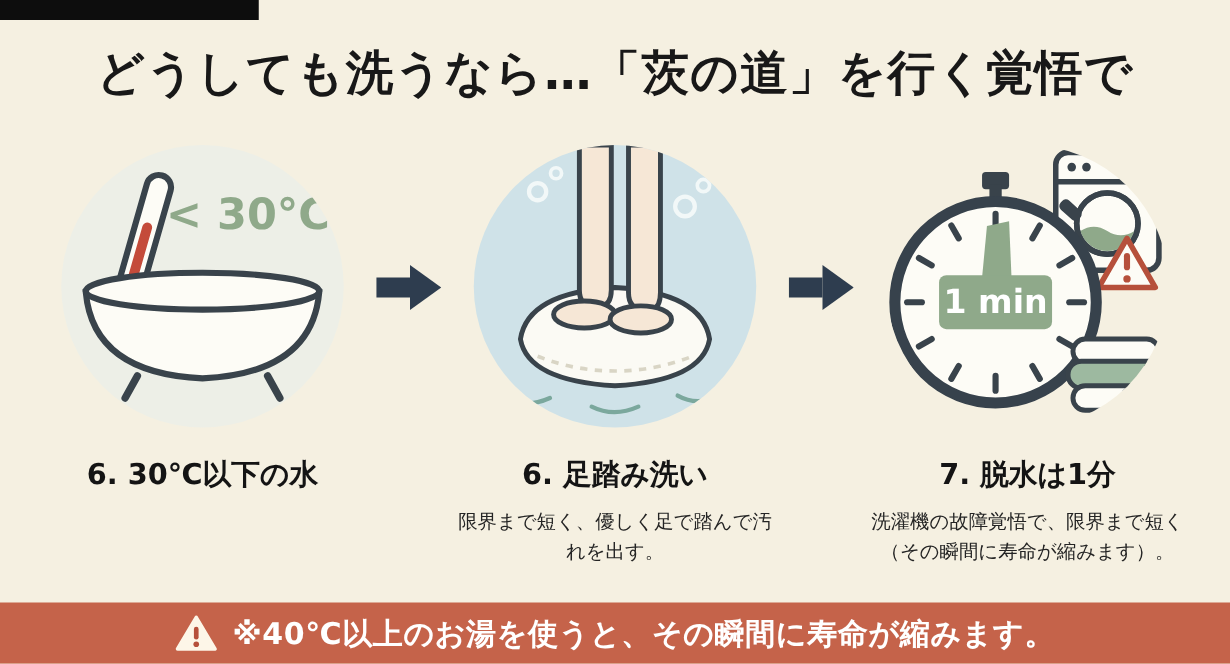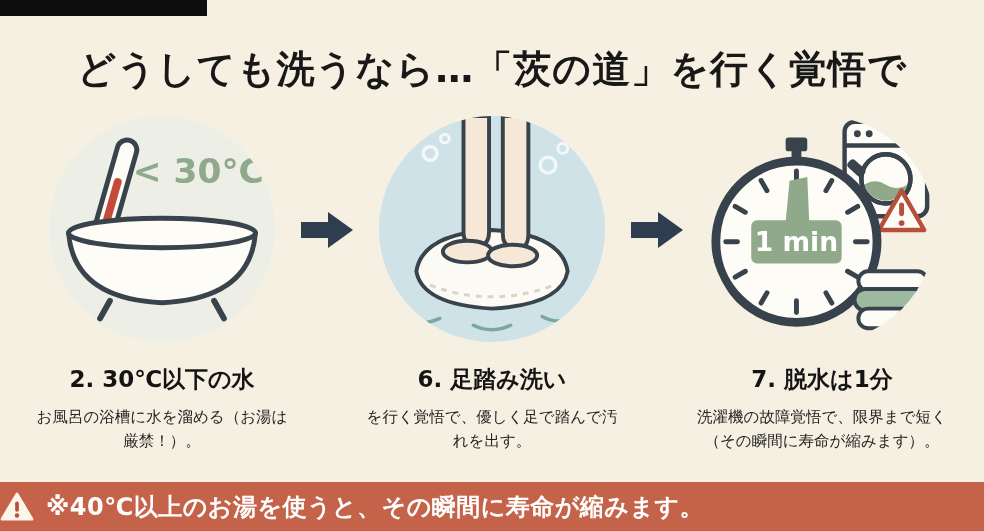--- a/index.html
+++ b/index.html
@@ -9,21 +9,21 @@
     font-family:"DejaVu Sans","Liberation Sans",sans-serif;
     position:relative;overflow:hidden;
     color:#1b1b1b;
   }
   .top-black-bar{
     position:absolute;top:0;left:0;
     width:207px;height:16px;background:#0d0d0d;
   }
   .title{
     position:absolute;top:30px;left:0;right:0;
-    margin:16px;text-align:center;
+    margin:5px;text-align:center;
     font-size:38px;font-weight:bold;color:#181818;
     letter-spacing:1px;line-height:1.25;
   }
   .steps{
     position:absolute;top:116px;left:0;right:0;
     display:flex;justify-content:center;align-items:flex-start;
   }
   .step{
     width:276px;display:flex;flex-direction:column;align-items:center;justify-content:flex-end;
   }
@@ -45,21 +45,21 @@
     font-size:15.5px;line-height:1.55;color:#242424;
     text-align:center;max-width:252px;
   }
   .arrow{
     margin-top:96px;width:54px;
     display:flex;justify-content:center;flex:0 0 auto;
   }
   .banner{
     position:absolute;left:0;right:0;bottom:0;height:49px;
     background:#c5634a;
-    display:flex;align-items:center;gap:12px;
+    display:flex;align-items:center;justify-content:center;gap:12px;
   }
   .banner-text{
     color:#ffffff;font-weight:bold;font-size:24px;letter-spacing:0.5px;
     white-space:nowrap;
   }
   .w-icon{display:flex;align-items:center;}
   svg text{font-family:"DejaVu Sans","Liberation Sans",sans-serif;}
 </style>
 </head>
 <body>
@@ -81,22 +81,21 @@
             <rect x="52" y="22" width="20" height="112" rx="10" fill="#fdfcf6" stroke="#39434b" stroke-width="5"></rect>
             <rect x="58" y="62" width="8" height="68" rx="4" fill="#c44b3a"></rect>
             <circle cx="62" cy="138" r="10" fill="#c44b3a"></circle>
           </g>
           <path d="M20 120 Q26 186 115 190 Q204 186 210 120 Z" fill="#fdfcf6" stroke="#39434b" stroke-width="5"></path>
           <ellipse cx="115" cy="119" rx="95" ry="15" fill="#fdfcf6" stroke="#39434b" stroke-width="5"></ellipse>
           <line x1="62" y1="188" x2="52" y2="206" stroke="#39434b" stroke-width="6" stroke-linecap="round"></line>
           <line x1="168" y1="188" x2="178" y2="206" stroke="#39434b" stroke-width="6" stroke-linecap="round"></line>
         </svg>
       </div>
-      <div class="step-heading">2. 30℃以下の水</div>
-      <div class="step-desc">お風呂の浴槽に水を溜める（お湯は厳禁！）。</div>
+      <div class="step-heading">6. 30℃以下の水</div>
     </div>
 
     <div class="arrow">
       <svg viewBox="0 0 52 36" width="52" height="36">
         <rect x="0" y="10" width="27" height="16" fill="#2e3d4f"></rect>
         <polygon points="27,0 52,18 27,36" fill="#2e3d4f"></polygon>
       </svg>
     </div>
 
     <div class="step">
@@ -113,21 +112,21 @@
             <path d="M126 0 L126 120 Q126 134 139 134 L145 134 Q152 132 152 120 L152 0 Z"></path>
           </g>
           <ellipse cx="90" cy="138" rx="25" ry="11" fill="#f6e7d6" stroke="#39434b" stroke-width="4"></ellipse>
           <ellipse cx="136" cy="142" rx="25" ry="11" fill="#f6e7d6" stroke="#39434b" stroke-width="4"></ellipse>
           <path d="M24 206 q18 9 38 0" fill="none" stroke="#7ba89d" stroke-width="3.5" stroke-linecap="round"></path>
           <path d="M96 213 q18 9 38 0" fill="none" stroke="#7ba89d" stroke-width="3.5" stroke-linecap="round"></path>
           <path d="M166 204 q16 9 34 0" fill="none" stroke="#7ba89d" stroke-width="3.5" stroke-linecap="round"></path>
         </svg>
       </div>
       <div class="step-heading">6. 足踏み洗い</div>
-      <div class="step-desc">を行く覚悟で、優しく足で踏んで汚れを出す。</div>
+      <div class="step-desc">限界まで短く、優しく足で踏んで汚れを出す。</div>
     </div>
 
     <div class="arrow">
       <svg viewBox="0 0 52 36" width="52" height="36">
         <rect x="0" y="10" width="27" height="16" fill="#2e3d4f"></rect>
         <polygon points="27,0 52,18 27,36" fill="#2e3d4f"></polygon>
       </svg>
     </div>
 
     <div class="step">

